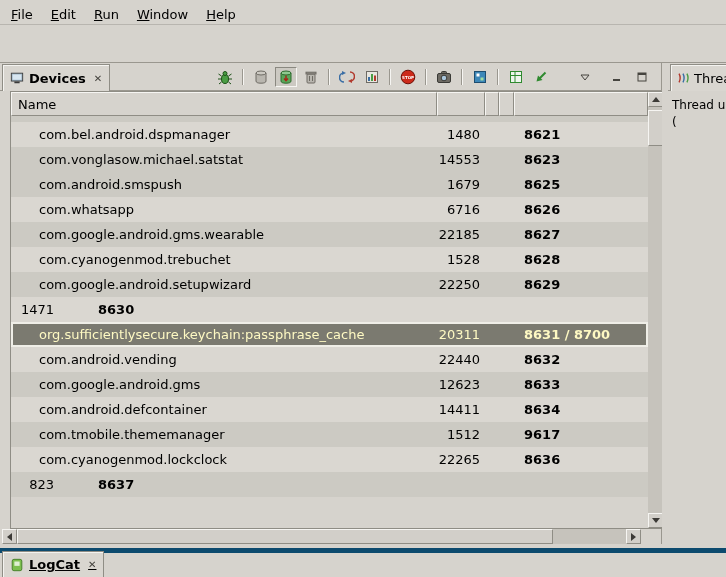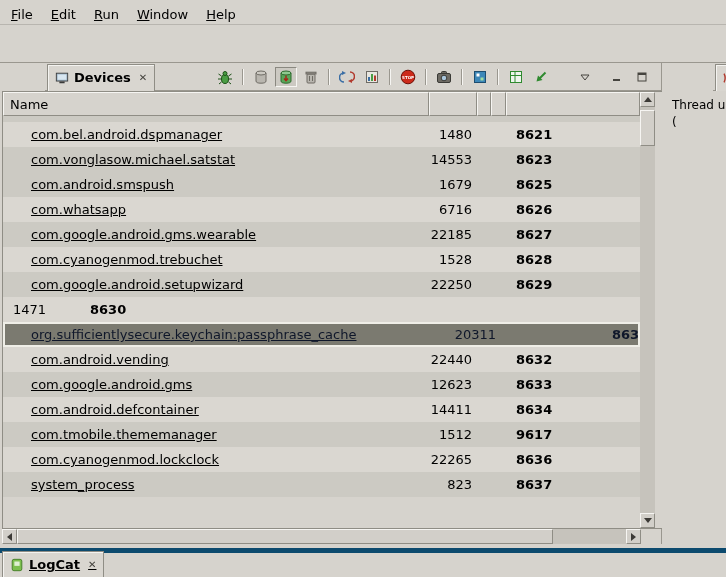--- a/index.html
+++ b/index.html
@@ -14,60 +14,60 @@
   #menubar {
     position:absolute; top:0; left:0; width:726px; height:25px;
     display:flex; align-items:center; padding-left:2px;
     border-bottom:1px solid #b8b5af; background:#d6d3cd;
   }
   .menu-item { padding:4px 9px 0 9px; cursor:default; }
 
   #main-border { position:absolute; top:62px; left:0; width:726px; border-top:1px solid #9a978f; }
 
   
-  .tabbar { position:relative; height:28px; display:flex; align-items:center; border-bottom:1px solid #9a978f;margin-left:45px; }
+  .tabbar { position:relative; height:28px; display:flex; align-items:flex-end; border-bottom:1px solid #9a978f; }
   .tab {
     display:flex; align-items:center; gap:5px; padding:0 7px; height:27px;
     margin-left:2px; margin-bottom:-1px; position:relative; z-index:2;
     background:#d9d6d0; border:1px solid #8f8d85; border-bottom:none;
     box-shadow:inset 1px 1px 0 #f4f3f0; white-space:nowrap;
   }
   .tab.active .tlabel { font-weight:bold; }
   .tclose { font-size:10px; font-weight:bold; color:#44423d; margin-left:3px; }
   .ticon { display:flex; align-items:center; }
 
   
   #devices-panel { position:absolute; top:63px; left:0; width:662px; height:481px; border-right:1px solid #9a978f; background:#d6d3cd; }
   .toolbar { position:absolute; right:8px; top:4px; display:flex; align-items:center; gap:3px; }
   .tbtn { width:22px; height:20px; display:flex; align-items:center; justify-content:center; border:1px solid transparent; }
   .tbtn.pressed { border-color:#8a8880 #f6f5f2 #f6f5f2 #8a8880; background:#ccc9c2; }
   .tsep { width:2px; height:16px; border-left:1px solid #9a978f; border-right:1px solid #f6f5f2; margin:0 3px; }
   .tgap { height:1px; }
 
   
-  .tablewrap { position:absolute; left:2px; top:28px; width:696px; height:438px; display:flex; border:1px solid #8f8d85; background:#d6d3cd; }
+  .tablewrap { position:absolute; left:10px; top:28px; width:696px; height:438px; display:flex; border:1px solid #8f8d85; background:#d6d3cd; }
   .tcontent { width:637px; display:flex; flex-direction:column; }
   .thead { display:flex; height:24px; flex:none; }
   .hcell {
     background:#d6d3cd; display:flex; align-items:center; overflow:hidden;
     border-top:1px solid #f6f5f2; border-left:1px solid #f6f5f2;
     border-right:1px solid #8f8d85; border-bottom:1px solid #8f8d85;
   }
   .hname { width:426px; padding-left:6px; }
   .hpid  { width:48px; }
   .hc3   { width:14px; }
   .hc4   { width:15px; }
   .hport { flex:1; }
   .rows { height:412px; background:#d6d3cd; overflow:hidden; }
   .partial { height:6px; background:#cccac3; }
   .trow { display:flex; height:25px; line-height:25px; background:#dad7d1; cursor:default; }
   .trow.alt { background:#cccac3; }
-  .trow.selected { background:#7b7a70; color:#0f172a; box-shadow:inset 0 0 0 2px #efeee7;gap:24px; }
+  .trow.selected { background:#7b7a70; color:#fef9c3; box-shadow:inset 0 0 0 2px #efeee7; }
   .c { overflow:hidden; white-space:nowrap; }
-  .c.name { width:426px; padding-left:28px;text-decoration:underline; }
+  .c.name { width:426px; padding-left:28px; }
   .c.pid  { width:48px; text-align:right; padding-right:5px; }
   .c.c3   { width:14px; }
   .c.c4   { width:15px; }
   .c.port { flex:1; padding-left:10px;font-weight:bold; }
 
   
   .vscroll { width:15px; display:flex; flex-direction:column; background:#c6c3bc; }
   .sbtn {
     width:15px; height:15px; flex:none; background:#d2cfc9;
     border:1px solid; border-color:#f6f5f2 #8f8d85 #8f8d85 #f6f5f2;
@@ -338,21 +338,20 @@
               <div class="c port">9617</div>
             </div>
             <div class="trow ">
               <div class="c name">com.cyanogenmod.lockclock</div>
               <div class="c pid">22265</div>
               <div class="c c3"></div>
               <div class="c c4"></div>
               <div class="c port">8636</div>
             </div>
             <div class="trow alt">
-              <div class="c name">system_process</div>
               <div class="c pid">823</div>
               <div class="c c3"></div>
               <div class="c c4"></div>
               <div class="c port">8637</div>
             </div>
           </div>
       </div>
       <div class="vscroll">
         <div class="sbtn">
             <div class="arr-up"></div>

